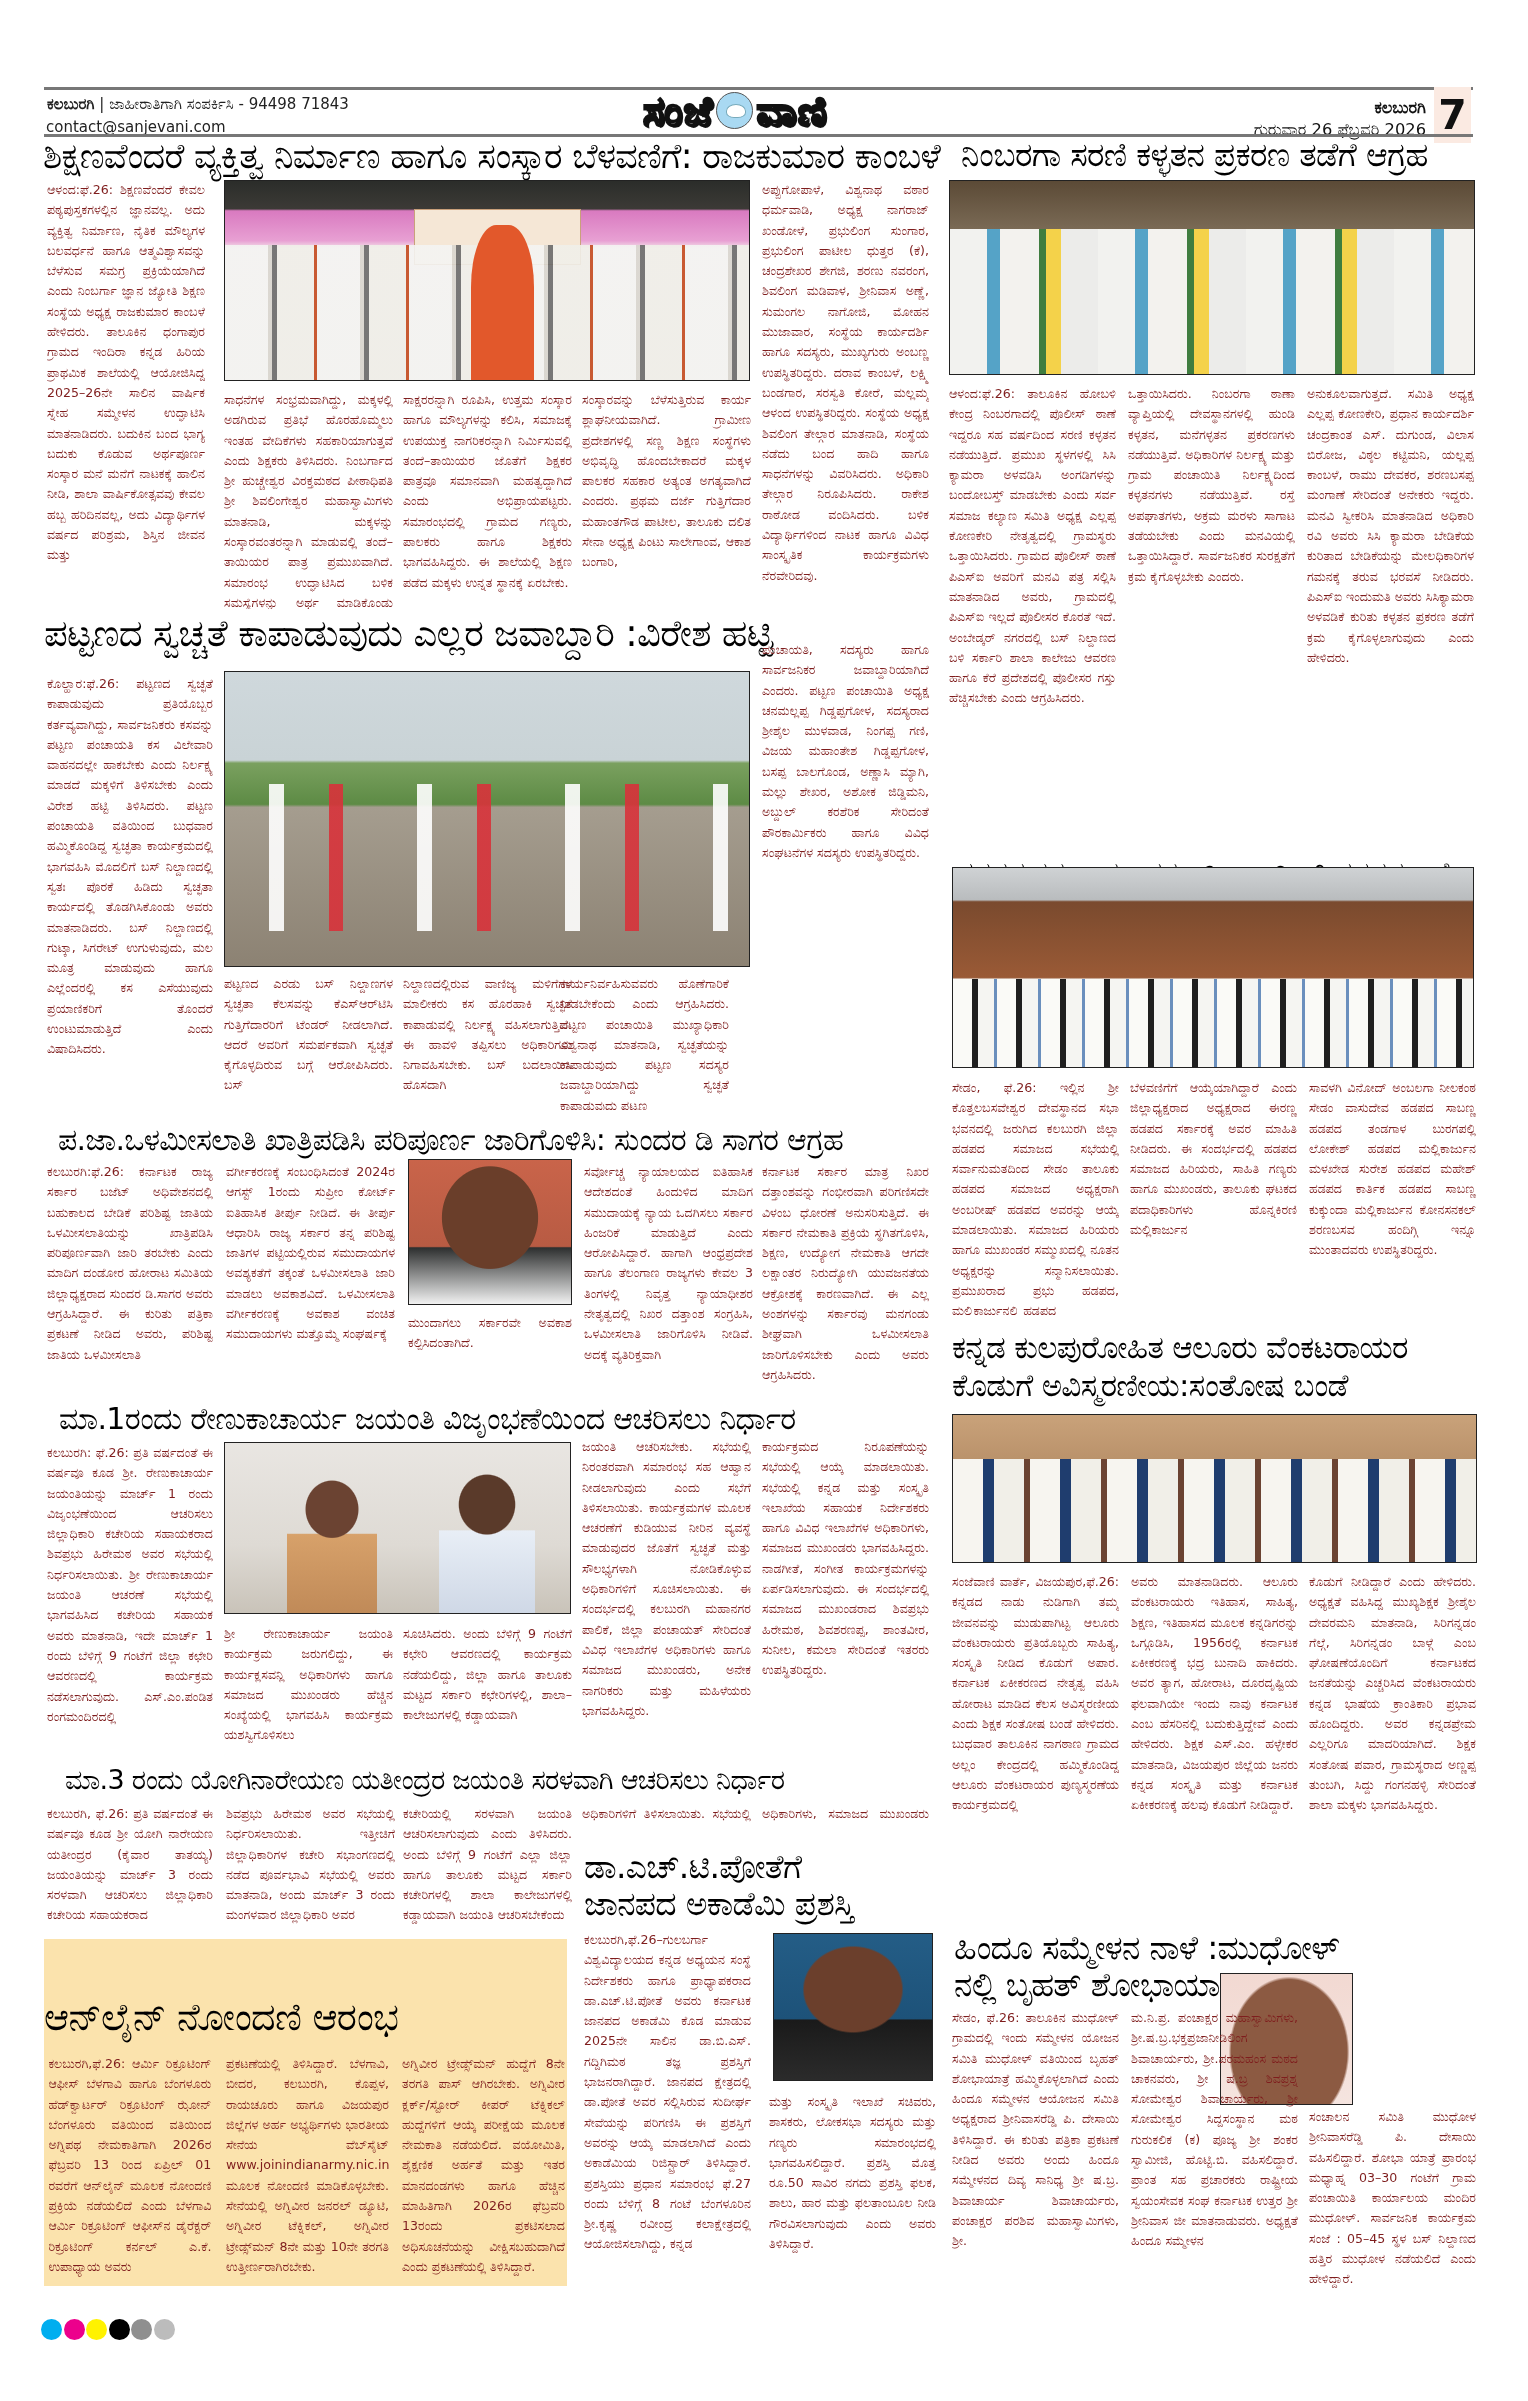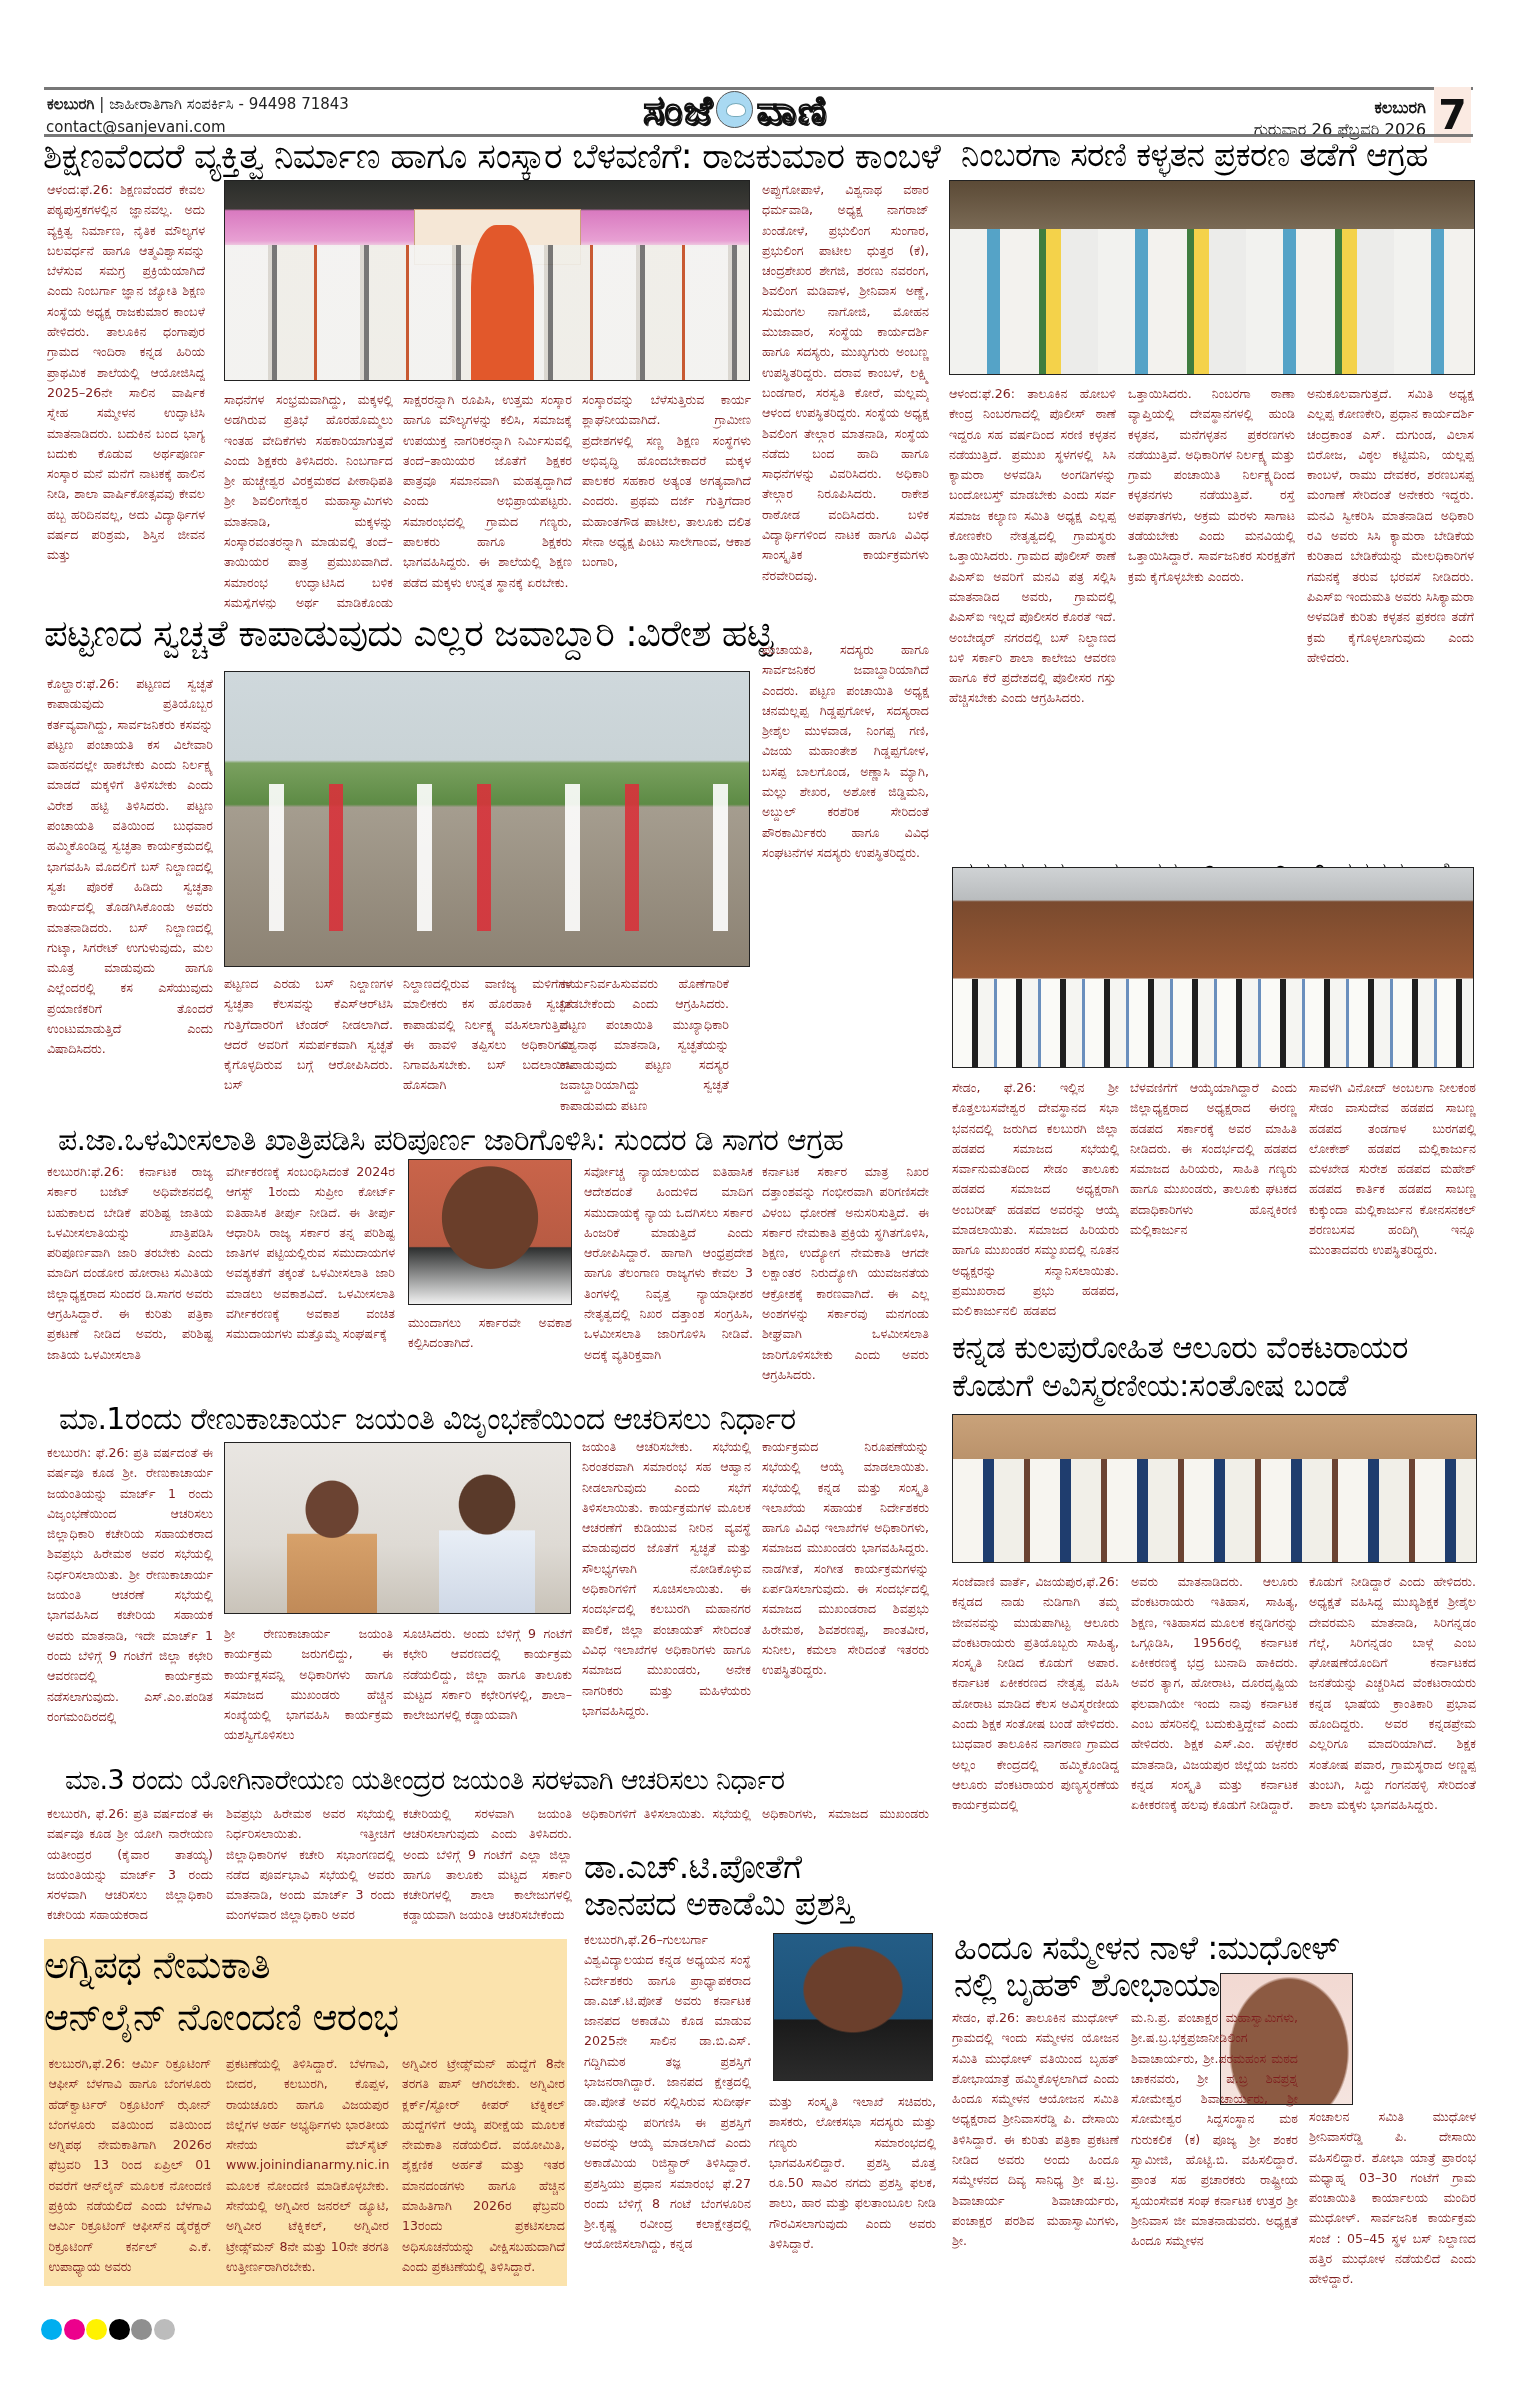--- a/index.html
+++ b/index.html
@@ -6,21 +6,21 @@
   html, body { width: 1528px; height: 2401px; background: #ffffff; overflow: hidden; }
   body { font-family: "DejaVu Sans", sans-serif; color: #111; position: relative; }
 
   .abs { position: absolute; }
   .rule { position: absolute; background: #777; height: 3px; }
 
   
   .mast-left-1 { font-size: 15px; color: #222; }
   .mast-left-1 b { font-weight: bold; }
   .mast-left-2 { font-size: 15px; color: #222; }
-  .logo { font-family: "DejaVu Serif", serif; font-weight: normal; font-size: 40px; letter-spacing: 1.5px;
+  .logo { font-family: "DejaVu Serif", serif; font-weight: bold; font-size: 40px; letter-spacing: 1.5px;
           color: #fff; -webkit-text-stroke: 2.2px #111; text-shadow: 2.2px 2.2px 0 #111; }
   .logo-globe { display: inline-block; width: 37px; height: 37px; border-radius: 50%; background: #a9d9f2;
                 border: 1.5px solid #555; vertical-align: middle; margin: 0 3px; position: relative; top: -4.4px; }
   .logo-globe::after { content: ""; position: absolute; left: 9px; top: 10.4px; width: 18px; height: 12px;
                        border-radius: 50% 50% 40% 40%; background: #fff; border: 0.7px solid #7ab; }
   .mast-right-city { font-size: 16.3px; font-weight: bold; text-align: right; }
   .mast-right-date { font-size: 16.3px; text-align: right; }
   .page-no { background: #fbeae2; font-size: 41px; font-weight: bold; text-align: center; line-height: 56px; }
 
   
@@ -154,21 +154,20 @@
 <div class="col" style="left:762px; top:1437px; width:167px; height:315px;">ಕಾರ್ಯಕ್ರಮದ ನಿರೂಪಣೆಯನ್ನು ಸಭೆಯಲ್ಲಿ ಆಯ್ಕೆ ಮಾಡಲಾಯಿತು. ಸಭೆಯಲ್ಲಿ ಕನ್ನಡ ಮತ್ತು ಸಂಸ್ಕೃತಿ ಇಲಾಖೆಯ ಸಹಾಯಕ ನಿರ್ದೇಶಕರು ಹಾಗೂ ವಿವಿಧ ಇಲಾಖೆಗಳ ಅಧಿಕಾರಿಗಳು, ಸಮಾಜದ ಮುಖಂಡರು ಭಾಗವಹಿಸಿದ್ದರು. ನಾಡಗೀತೆ, ಸಂಗೀತ ಕಾರ್ಯಕ್ರಮಗಳನ್ನು ಏರ್ಪಡಿಸಲಾಗುವುದು. ಈ ಸಂದರ್ಭದಲ್ಲಿ ಸಮಾಜದ ಮುಖಂಡರಾದ ಶಿವಪ್ರಭು ಹಿರೇಮಠ, ಶಿವಶರಣಪ್ಪ, ಶಾಂತವೀರ, ಸುನೀಲ, ಕಮಲಾ ಸೇರಿದಂತೆ ಇತರರು ಉಪಸ್ಥಿತರಿದ್ದರು.</div>
 
 <div class="hl hl-m" style="left:65px; top:1766px; font-size:27px;">ಮಾ.3 ರಂದು ಯೋಗಿನಾರೇಯಣ ಯತೀಂದ್ರರ ಜಯಂತಿ ಸರಳವಾಗಿ ಆಚರಿಸಲು ನಿರ್ಧಾರ</div>
 <div class="col" style="left:47px; top:1804px; width:166px; height:126px;">ಕಲಬುರಗಿ, ಫೆ.26: ಪ್ರತಿ ವರ್ಷದಂತೆ ಈ ವರ್ಷವೂ ಕೂಡ ಶ್ರೀ ಯೋಗಿ ನಾರೇಯಣ ಯತೀಂದ್ರರ (ಕೈವಾರ ತಾತಯ್ಯ) ಜಯಂತಿಯನ್ನು ಮಾರ್ಚ್ 3 ರಂದು ಸರಳವಾಗಿ ಆಚರಿಸಲು ಜಿಲ್ಲಾಧಿಕಾರಿ ಕಚೇರಿಯ ಸಹಾಯಕರಾದ</div>
 <div class="col" style="left:226px; top:1804px; width:169px; height:126px;">ಶಿವಪ್ರಭು ಹಿರೇಮಠ ಅವರ ಸಭೆಯಲ್ಲಿ ನಿರ್ಧರಿಸಲಾಯಿತು. ಇತ್ತೀಚಿಗೆ ಜಿಲ್ಲಾಧಿಕಾರಿಗಳ ಕಚೇರಿ ಸಭಾಂಗಣದಲ್ಲಿ ನಡೆದ ಪೂರ್ವಭಾವಿ ಸಭೆಯಲ್ಲಿ ಅವರು ಮಾತನಾಡಿ, ಅಂದು ಮಾರ್ಚ್ 3 ರಂದು ಮಂಗಳವಾರ ಜಿಲ್ಲಾಧಿಕಾರಿ ಅವರ</div>
 <div class="col" style="left:403px; top:1804px; width:169px; height:126px;">ಕಚೇರಿಯಲ್ಲಿ ಸರಳವಾಗಿ ಜಯಂತಿ ಆಚರಿಸಲಾಗುವುದು ಎಂದು ತಿಳಿಸಿದರು. ಅಂದು ಬೆಳಿಗ್ಗೆ 9 ಗಂಟೆಗೆ ಎಲ್ಲಾ ಜಿಲ್ಲಾ ಹಾಗೂ ತಾಲೂಕು ಮಟ್ಟದ ಸರ್ಕಾರಿ ಕಚೇರಿಗಳಲ್ಲಿ ಶಾಲಾ ಕಾಲೇಜುಗಳಲ್ಲಿ ಕಡ್ಡಾಯವಾಗಿ ಜಯಂತಿ ಆಚರಿಸಬೇಕೆಂದು</div>
 <div class="col" style="left:582px; top:1804px; width:169px; height:22px;">ಅಧಿಕಾರಿಗಳಿಗೆ ತಿಳಿಸಲಾಯಿತು. ಸಭೆಯಲ್ಲಿ ಕನ್ನಡ ಮತ್ತು ಸಂಸ್ಕೃತಿ ಇಲಾಖೆ ಅವರು ಉಪಸ್ಥಿತರಿದ್ದರು.</div>
 <div class="col" style="left:762px; top:1804px; width:167px; height:22px;">ಅಧಿಕಾರಿಗಳು, ಸಮಾಜದ ಮುಖಂಡರು ಉಪಸ್ಥಿತರಿದ್ದರು.</div>
 
 <div class="agni" style="left:44px; top:1939px; width:523px; height:347px;">
-  <div class="hl center" style="left:0; top:7.4px; width:523px; font-size:38px;">ಅಗ್ನಿಪಥ ನೇಮಕಾತಿ</div>
   <div class="hl center" style="left:0; top:59px; width:523px; font-size:38px;">ಆನ್‌ಲೈನ್ ನೋಂದಣಿ ಆರಂಭ</div>
   <div class="col" style="left:4.4px; top:115px; width:163px; height:226px;">ಕಲಬುರಗಿ,ಫೆ.26: ಆರ್ಮಿ ರಿಕ್ರೂಟಿಂಗ್ ಆಫೀಸ್ ಬೆಳಗಾವಿ ಹಾಗೂ ಬೆಂಗಳೂರು ಹೆಡ್‌ಕ್ವಾರ್ಟರ್ ರಿಕ್ರೂಟಿಂಗ್ ಝೋನ್ ಬೆಂಗಳೂರು ವತಿಯಿಂದ ವತಿಯಿಂದ ಅಗ್ನಿಪಥ ನೇಮಕಾತಿಗಾಗಿ 2026ರ ಫೆಬ್ರವರಿ 13 ರಿಂದ ಏಪ್ರಿಲ್ 01 ರವರೆಗೆ ಆನ್‌ಲೈನ್ ಮೂಲಕ ನೋಂದಣಿ ಪ್ರಕ್ರಿಯೆ ನಡೆಯಲಿದೆ ಎಂದು ಬೆಳಗಾವಿ ಆರ್ಮಿ ರಿಕ್ರೂಟಿಂಗ್ ಆಫೀಸ್‌ನ ಡೈರೆಕ್ಟರ್ ರಿಕ್ರೂಟಿಂಗ್ ಕರ್ನಲ್ ಎ.ಕೆ. ಉಪಾಧ್ಯಾಯ ಅವರು</div>
   <div class="col" style="left:182px; top:115px; width:163px; height:226px;">ಪ್ರಕಟಣೆಯಲ್ಲಿ ತಿಳಿಸಿದ್ದಾರೆ. ಬೆಳಗಾವಿ, ಬೀದರ, ಕಲಬುರಗಿ, ಕೊಪ್ಪಳ, ರಾಯಚೂರು ಹಾಗೂ ವಿಜಯಪುರ ಜಿಲ್ಲೆಗಳ ಅರ್ಹ ಅಭ್ಯರ್ಥಿಗಳು ಭಾರತೀಯ ಸೇನೆಯ ವೆಬ್‌ಸೈಟ್ www.joinindianarmy.nic.in ಮೂಲಕ ನೋಂದಣಿ ಮಾಡಿಕೊಳ್ಳಬೇಕು. ಸೇನೆಯಲ್ಲಿ ಅಗ್ನಿವೀರ ಜನರಲ್ ಡ್ಯೂಟಿ, ಅಗ್ನಿವೀರ ಟೆಕ್ನಿಕಲ್, ಅಗ್ನಿವೀರ ಟ್ರೇಡ್ಸ್‌ಮನ್ 8ನೇ ಮತ್ತು 10ನೇ ತರಗತಿ ಉತ್ತೀರ್ಣರಾಗಿರಬೇಕು.</div>
   <div class="col" style="left:358px; top:115px; width:163px; height:226px;">ಅಗ್ನಿವೀರ ಟ್ರೇಡ್ಸ್‌ಮನ್ ಹುದ್ದೆಗೆ 8ನೇ ತರಗತಿ ಪಾಸ್ ಆಗಿರಬೇಕು. ಅಗ್ನಿವೀರ ಕ್ಲರ್ಕ್/ಸ್ಟೋರ್ ಕೀಪರ್ ಟೆಕ್ನಿಕಲ್ ಹುದ್ದೆಗಳಿಗೆ ಆಯ್ಕೆ ಪರೀಕ್ಷೆಯ ಮೂಲಕ ನೇಮಕಾತಿ ನಡೆಯಲಿದೆ. ವಯೋಮಿತಿ, ಶೈಕ್ಷಣಿಕ ಅರ್ಹತೆ ಮತ್ತು ಇತರ ಮಾನದಂಡಗಳು ಹಾಗೂ ಹೆಚ್ಚಿನ ಮಾಹಿತಿಗಾಗಿ 2026ರ ಫೆಬ್ರವರಿ 13ರಂದು ಪ್ರಕಟಿಸಲಾದ ಅಧಿಸೂಚನೆಯನ್ನು ವೀಕ್ಷಿಸಬಹುದಾಗಿದೆ ಎಂದು ಪ್ರಕಟಣೆಯಲ್ಲಿ ತಿಳಿಸಿದ್ದಾರೆ.</div>
 </div>
 
 <div class="hl hl-l center" style="left:584px; top:1850px; width:355px; font-size:33px;">ಡಾ.ಎಚ್.ಟಿ.ಪೋತೆಗೆ</div>
 <div class="hl hl-l center" style="left:584px; top:1887px; width:355px; font-size:33px;">ಜಾನಪದ ಅಕಾಡೆಮಿ ಪ್ರಶಸ್ತಿ</div>
 <div class="col" style="left:584px; top:1930px; width:167px; height:359px;">ಕಲಬುರಗಿ,ಫೆ.26–ಗುಲಬರ್ಗಾ ವಿಶ್ವವಿದ್ಯಾಲಯದ ಕನ್ನಡ ಅಧ್ಯಯನ ಸಂಸ್ಥೆ ನಿರ್ದೇಶಕರು ಹಾಗೂ ಪ್ರಾಧ್ಯಾಪಕರಾದ ಡಾ.ಎಚ್.ಟಿ.ಪೋತೆ ಅವರು ಕರ್ನಾಟಕ ಜಾನಪದ ಅಕಾಡೆಮಿ ಕೊಡ ಮಾಡುವ 2025ನೇ ಸಾಲಿನ ಡಾ.ಬಿ.ಎಸ್. ಗದ್ದಿಗಿಮಠ ತಜ್ಞ ಪ್ರಶಸ್ತಿಗೆ ಭಾಜನರಾಗಿದ್ದಾರೆ. ಜಾನಪದ ಕ್ಷೇತ್ರದಲ್ಲಿ ಡಾ.ಪೋತೆ ಅವರ ಸಲ್ಲಿಸಿರುವ ಸುದೀರ್ಘ ಸೇವೆಯನ್ನು ಪರಿಗಣಿಸಿ ಈ ಪ್ರಶಸ್ತಿಗೆ ಅವರನ್ನು ಆಯ್ಕೆ ಮಾಡಲಾಗಿದೆ ಎಂದು ಅಕಾಡೆಮಿಯ ರಿಜಿಸ್ಟ್ರಾರ್ ತಿಳಿಸಿದ್ದಾರೆ. ಪ್ರಶಸ್ತಿಯು ಪ್ರಧಾನ ಸಮಾರಂಭ ಫೆ.27 ರಂದು ಬೆಳಿಗ್ಗೆ 8 ಗಂಟೆ ಬೆಂಗಳೂರಿನ ಶ್ರೀ.ಕೃಷ್ಣ ರವೀಂದ್ರ ಕಲಾಕ್ಷೇತ್ರದಲ್ಲಿ ಆಯೋಜಿಸಲಾಗಿದ್ದು, ಕನ್ನಡ</div>
 <div class="photo ph-potte" style="left:773px; top:1933px; width:160px; height:148px;"></div>

